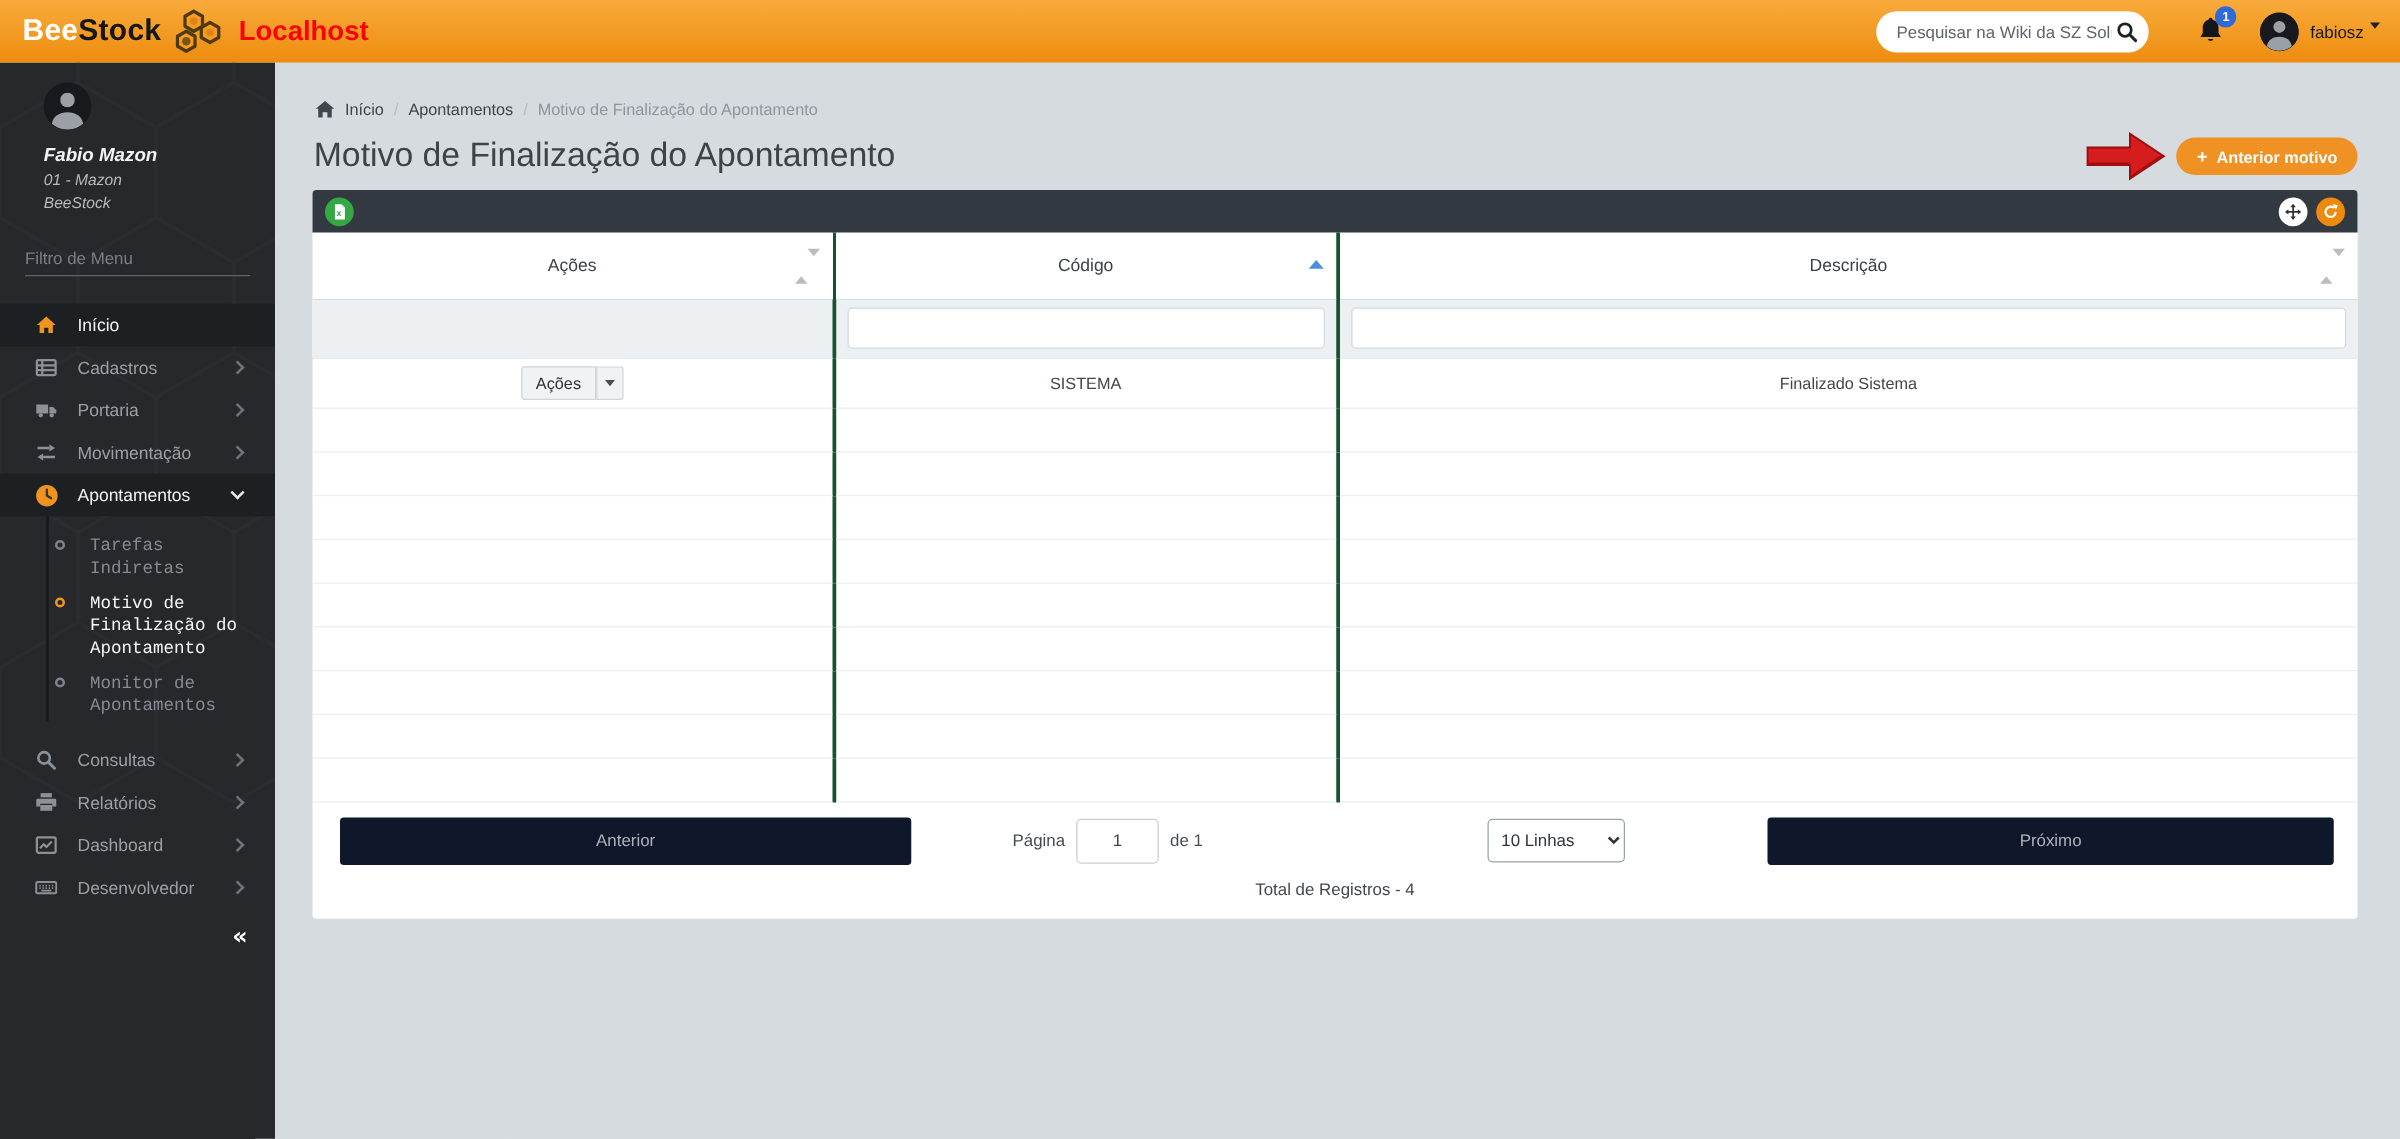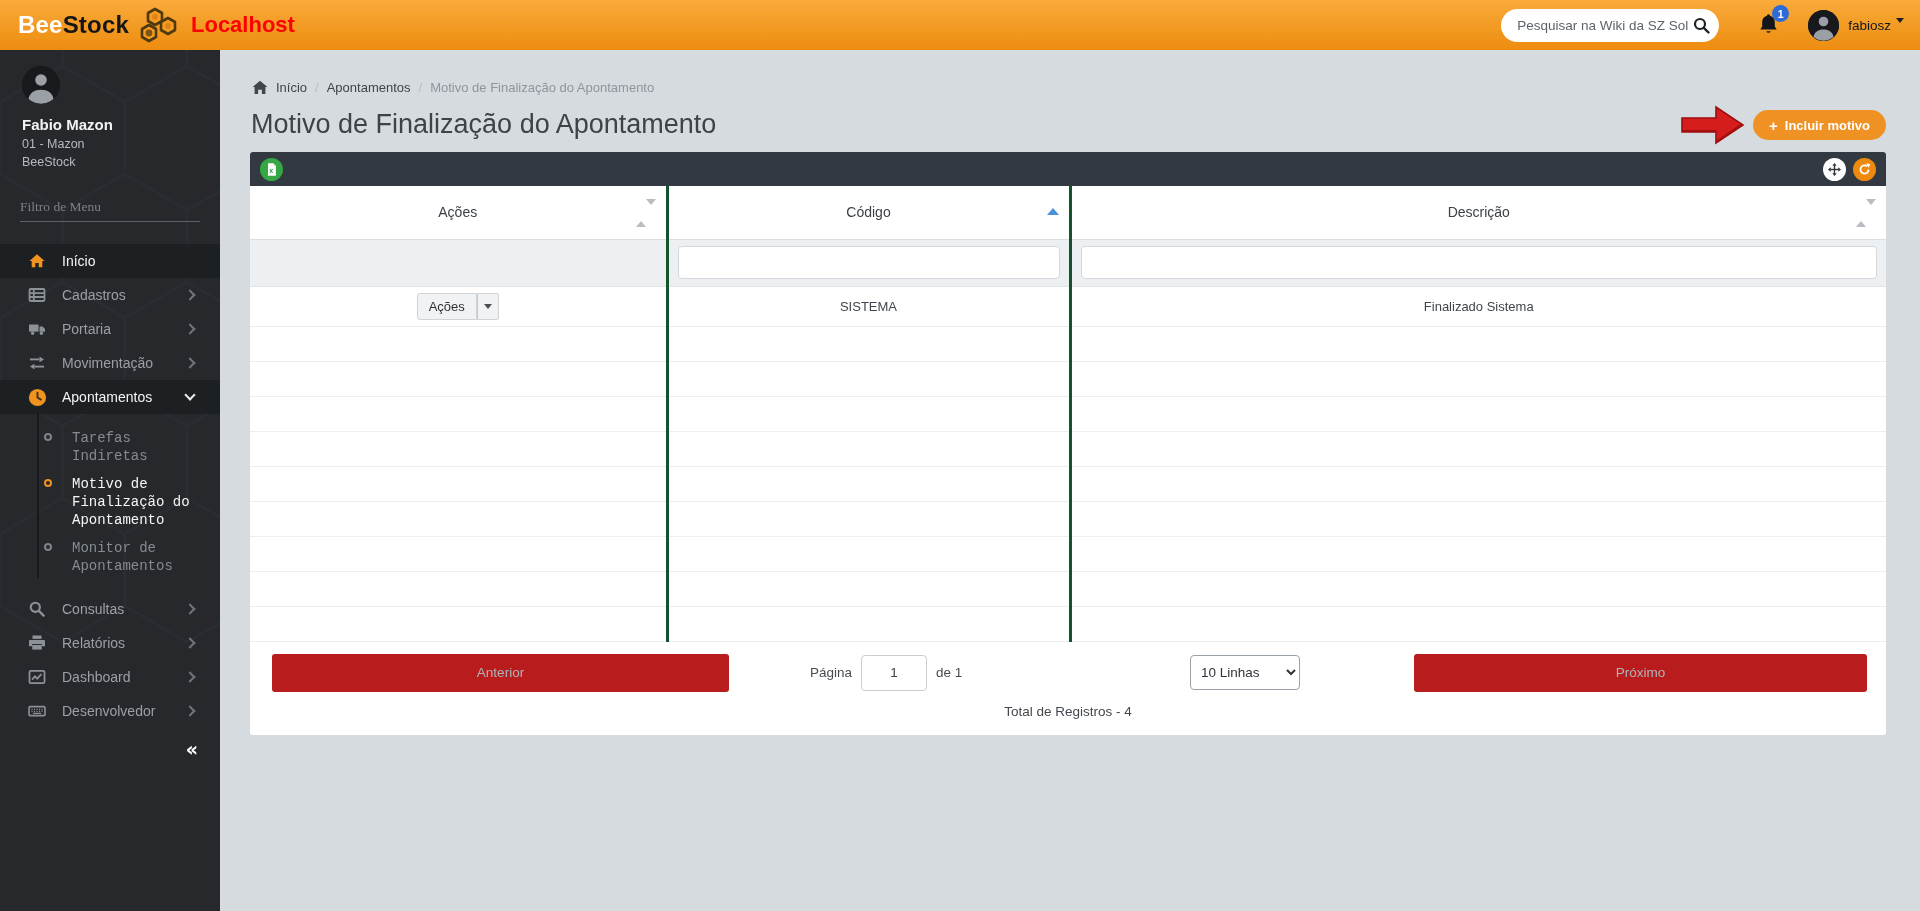--- a/index.html
+++ b/index.html
@@ -25,27 +25,27 @@
     background:#2e6bd8; color:#fff; font-size:10.5px; font-weight:bold; display:flex; align-items:center; justify-content:center; }
   .avatar-top { width:31px; height:31px; border-radius:50%; background:#17191c; margin-left:28px; overflow:hidden; cursor:pointer; }
   .user-name { color:#14181c; font-size:13.5px; margin-left:9px; cursor:pointer; display:flex; align-items:flex-start; }
   .caret-down { width:0; height:0; border-left:4px solid transparent; border-right:4px solid transparent;
     border-top:5px solid #1c2125; margin-left:5px; display:inline-block; }
 
   
   .sidebar { position:absolute; left:0; top:50px; width:220px; height:861px; background:#26282b; z-index:20; }
   .hex-pattern { position:absolute; inset:0; opacity:.55; }
   .side-inner { position:relative; z-index:2; }
-  .side-user { padding:16px 0 0 22px; }
+  .side-user { padding:16px 0 0 35px;font-style:italic; }
   .side-avatar { width:38px; height:38px; border-radius:50%; background:#17191c; overflow:hidden; }
   .side-user-name { color:#f2f3f4; font-size:15px; font-weight:bold; margin-top:12px; }
   .side-user-line { color:#b6babf; font-size:12.5px; margin-top:4px; }
   .menu-filter { margin:28px 20px 0 20px; }
   .menu-filter input { width:180px; background:transparent; border:none; border-bottom:1px solid #5e6artha;
-    border-bottom:1px solid #5e6268; outline:none; color:#7dd3fc; font-size:13.5px; padding:2px 0 6px 0; font-family:Liberation Serif, serif;}
+    border-bottom:1px solid #5e6268; outline:none; color:#7dd3fc; font-size:13.5px; padding:2px 0 6px 0; font-family:Liberation Sans, sans-serif;}
   .menu-filter input::placeholder { color:#7a8087; opacity:1; }
   .menu { margin-top:22px; }
   .menu-item { position:relative; height:34px; display:flex; align-items:center; padding-left:28px; cursor:pointer; }
   .menu-item .mi-icon { width:26px; display:flex; align-items:center; }
   .menu-item .mi-label { color:#9aa0a6; font-size:14px; margin-left:8px; }
   .menu-item.active { background:#1d2023; }
   .menu-item.active .mi-label { color:#f3f4f5; }
   .chev { width:8px; height:8px; border-right:2px solid #6e747b; border-bottom:2px solid #6e747b;
     transform:rotate(-45deg); position:absolute; right:26px; top:13px; }
   .chev.down { transform:rotate(45deg); border-color:#e8eaec; top:11px; }
@@ -101,21 +101,21 @@
   tr.empty-row td { height:35px; border-bottom:1px solid #eceef0; }
   .split-btn { display:inline-flex; height:27px; }
   .split-btn .seg-label { background:#f0f2f4; border:1px solid #cfd4d8; border-radius:3px 0 0 3px;
     font-size:13px; color:#2e3338; display:flex; align-items:center; padding:0 11px; cursor:pointer; }
   .split-btn .seg-caret { background:#f0f2f4; border:1px solid #cfd4d8; border-left:1px solid #c4c9ce;
     border-radius:0 3px 3px 0; width:22px; display:flex; align-items:center; justify-content:center; cursor:pointer; }
   .split-btn .seg-caret i { width:0;height:0;border-left:4px solid transparent;border-right:4px solid transparent;border-top:5px solid #4a4f55; }
 
   
   .pager { position:relative; height:62px; }
-  .pg-btn { position:absolute; top:12px; height:38px; background:#b91c1c; border:none; border-radius:3px;
+  .pg-btn { position:absolute; top:12px; height:38px; background:#0f172a; border:none; border-radius:3px;
     color:#aeb4ba; font-size:13.5px; cursor:pointer; font-family:"Liberation Sans",sans-serif;}
   .pg-prev { left:22px; width:457px; }
   .pg-next { right:19px; width:453px; }
   .pg-center { position:absolute; left:560px; top:12px; height:38px; display:flex; align-items:center; }
   .pg-center .lbl { font-size:13.5px; color:#474c52; }
   .pg-center input { width:66px; height:36px; border:1px solid #c9ced3; border-radius:4px; margin:0 9px;
     text-align:center; font-size:13.5px; color:#3e4348; outline:none; font-family:"Liberation Sans",sans-serif;}
   .pg-size { position:absolute; left:940px; top:13px; width:110px; height:35px; border:1px solid #9aa1a8;
     border-radius:4px; background:#fff; font-size:13.5px; color:#2f343a; padding:0 6px; font-family:"Liberation Sans",sans-serif;}
   .pg-total { text-align:center; font-size:13.5px; color:#43484e; padding-bottom:16px; }
@@ -369,21 +369,21 @@
 
   <div class="add-row">
     <span class="arrow-annot">
       <svg width="64" height="42" viewBox="0 0 64 42">
         <polygon points="1,14 35,14 35,3 62,21 35,39 35,28 1,28" fill="#d51d1d" stroke="#9e0d0d" stroke-width="1.6"></polygon>
         <polygon points="35,28 1,28 1,26 35,26 35,37 58,21 62,21 35,39" fill="#a30f0f"></polygon>
       </svg>
     </span>
     <button class="btn-add">
       <span class="plus">+</span>
-      <span>Incluir motivo</span>
+      <span>Anterior motivo</span>
     </button>
   </div>
 
   <div class="card">
     <div class="grid-toolbar">
       <div class="tool-circle tool-excel">
         <svg width="15" height="15" viewBox="0 0 17 17">
           <path d="M4.5 1.5h6l3 3v11h-9z" fill="#fff"></path>
           <path d="M10.5 1.5v3h3z" fill="#cdebd4"></path>
           <text x="6" y="12" font-size="8" font-family="Liberation Sans, sans-serif" font-weight="bold" fill="#2f9e44">x</text>

